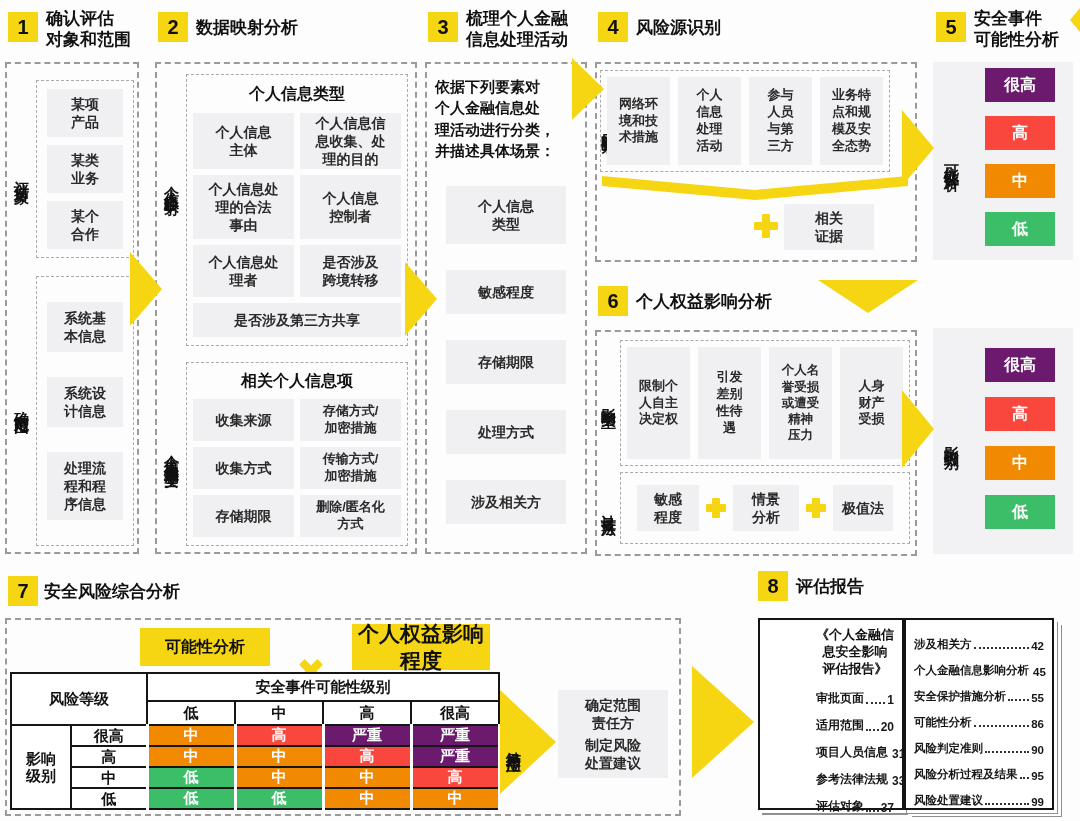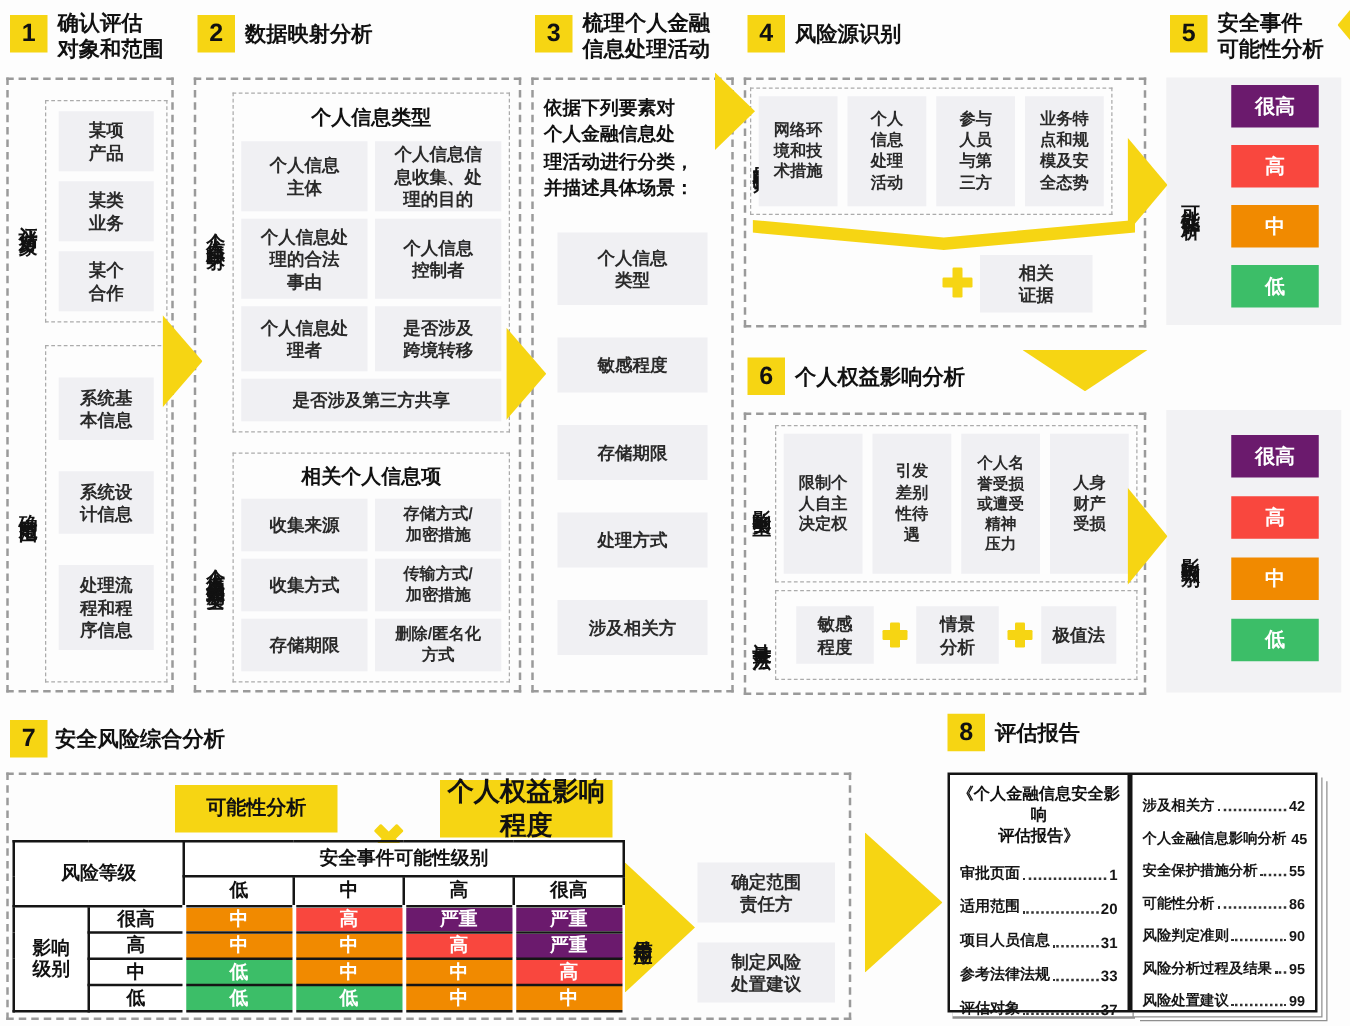--- a/index.html
+++ b/index.html
@@ -44,21 +44,21 @@
   .span2{grid-column:1/3;}
   .flexcol{display:flex;flex-direction:column;align-items:center;justify-content:space-evenly;}
   .flexrow{display:flex;align-items:stretch;gap:8px;padding:6px;}
   .flexrow .cell{flex:1;font-size:13px;}
   table.matrix{border-collapse:collapse;table-layout:fixed;}
   table.matrix th,table.matrix td{border:2px solid #151515;text-align:center;padding:0;
       font-size:15px;font-weight:bold;overflow:hidden;}
   table.matrix th{background:#fff;color:#111;white-space:pre-line;line-height:1.15;}
   table.matrix td.c{color:#fff;border-left:3px solid #fff;border-right:3px solid #fff;}
   .page{position:absolute;background:#fff;border:2px solid #141414;box-sizing:border-box;}
-  .page-l{box-shadow:3px 4px 0 -1px #fff,4px 5px 0 0 #8f8f8f;}
+  .page-l{box-shadow:3px 4px 0 -1px #fff,4px 5px 0 0 #8f8f8f;padding-left:48px;}
   .page-r{box-shadow:3px 3px 0 0 #fff,4px 4px 0 0 #8f8f8f,7px 6px 0 0 #fff,8px 7px 0 0 #8f8f8f;}
   .toc-title{font-size:13px;line-height:1.3;text-align:center;white-space:pre-line;margin:7px 3px 2px;color:#111;}
   .toc-row{display:flex;align-items:flex-end;margin:0 8px;}
   .toc-row .lab{white-space:nowrap;}
   .toc-row .dots{flex:1;border-bottom:2px dotted #333;margin:0 2px 3px;}
   .toc-row .pg{white-space:nowrap;}
   .toc-left .toc-row{height:27px;font-size:12px;}
   .toc-right .toc-row{height:26px;font-size:11.5px;}
   .toc-right{padding-top:6px;}
   .intro{font-size:15px;line-height:1.42;white-space:pre-line;color:#111;}
@@ -292,21 +292,21 @@
       <td class="c" style="background: rgb(241, 138, 0);">中</td>
       <td class="c" style="background: rgb(241, 138, 0);">中</td>
     </tr>
   </tbody>
     </table>
 
   <div class="abs tri-right" style="left:500px;top:690px;width:56px;height:104px;"></div>
   <div class="abs vlabel" style="left:502px;top:698px;width:22px;height:92px;letter-spacing:2px;z-index:2;">结果应用</div>
   <div class="abs cell" style="left:558px;top:690px;width:110px;height:48px;">确定范围
 责任方</div>
-  <div class="abs cell" style="left:558px;top:754px;width:110px;height:48px;">制定风险
+  <div class="abs cell" style="left:558px;top:730px;width:110px;height:48px;">制定风险
 处置建议</div>
 
   <div class="abs tri-right" style="left:130px;top:252px;width:32px;height:74px;"></div>
   <div class="abs tri-right" style="left:405px;top:262px;width:32px;height:74px;"></div>
   <div class="abs tri-right" style="left:572px;top:58px;width:32px;height:62px;"></div>
   <div class="abs tri-right" style="left:902px;top:110px;width:32px;height:76px;"></div>
   <div class="abs tri-down" style="left:818px;top:280px;width:100px;height:33px;"></div>
   <div class="abs tri-right" style="left:902px;top:390px;width:32px;height:78px;"></div>
   <div class="abs tri-right" style="left:692px;top:666px;width:62px;height:112px;"></div>
   <div class="abs tri-left-frag" style="left:1070px;top:8px;width:10px;height:24px;"></div>

